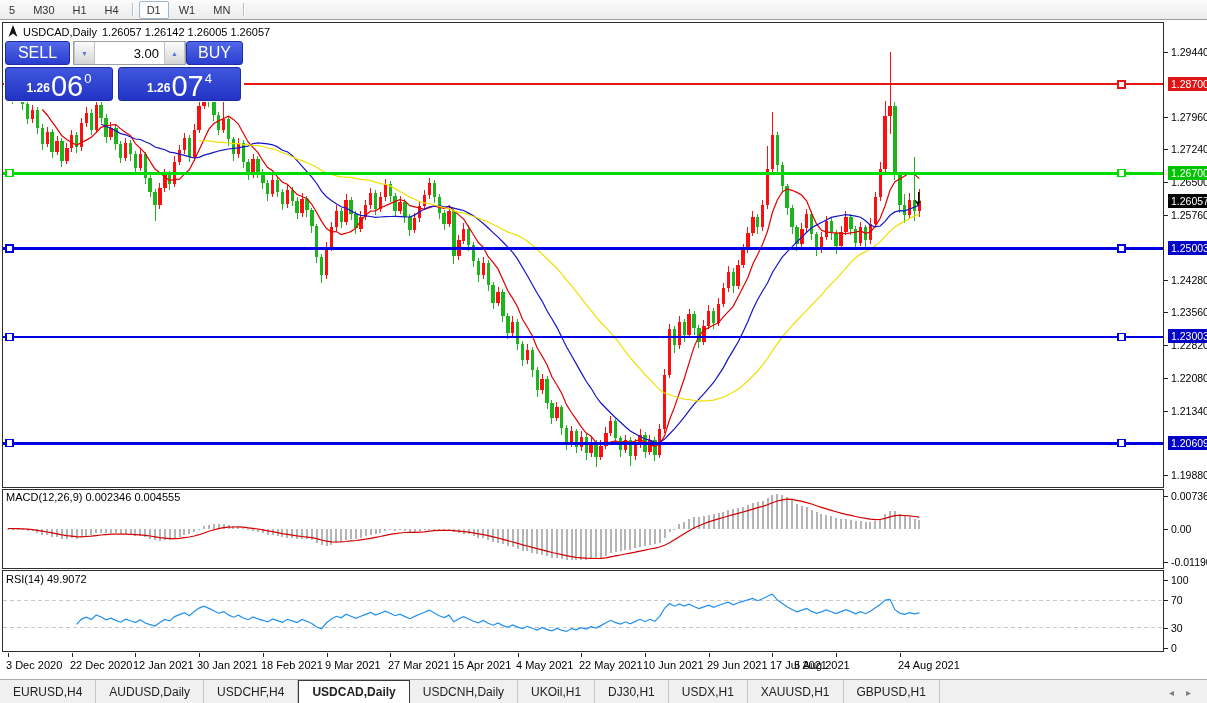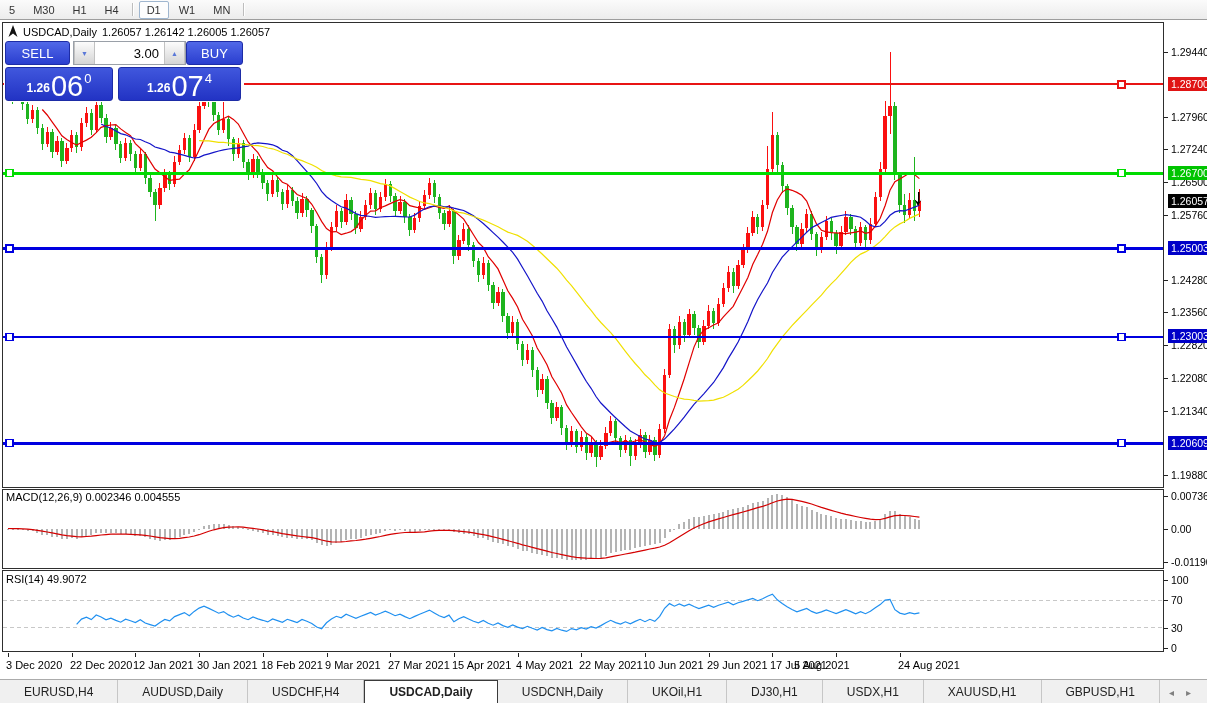--- a/index.html
+++ b/index.html
@@ -14,21 +14,21 @@
   .tb-sep{width:1px;height:13px;background:#bdbdbd;border-right:1px solid #fff;margin:0 4px;}
   
   .chart-window{position:absolute;left:2px;top:22px;width:1162px;height:631px;}
   .chart-canvas{position:absolute;left:0;top:0;width:1162px;height:631px;}
   .chart-title{position:absolute;left:6px;top:3px;display:flex;align-items:center;gap:5px;
                font-size:11px;color:#000;white-space:nowrap;}
   .ind-label{position:absolute;left:4px;font-size:11px;color:#000;white-space:nowrap;}
   
   .trade-panel{position:absolute;left:2px;top:18px;width:238px;background:#fff;padding:1px;}
   .tp-row1{display:flex;height:24px;align-items:stretch;}
-  .btn-blue{display:flex;align-items:center;justify-content:center;color:#fff;font-size:13px;
+  .btn-blue{display:flex;align-items:center;justify-content:center;color:#fff;font-size:16px;
             background:linear-gradient(#5168e8,#2a3ecf);border:1px solid #1d2ca6;border-radius:3px;}
   .btn-sell{width:72px;}
   .btn-buy{width:63px;margin-left:auto;}
   .spin{display:flex;border:1px solid #9aa0a8;height:22px;margin-left:3px;background:#fff;}
   .spin-btn{width:19px;background:linear-gradient(#fcfcfc,#d5d5d5);display:flex;align-items:center;
             justify-content:center;color:#5a78d8;font-size:7px;border-left:1px solid #c2c2c2;border-right:1px solid #c2c2c2;}
   .spin-field{width:64px;border:none;outline:none;font-size:13px;text-align:right;padding:0 5px 0 0;
               font-family:"Liberation Sans",sans-serif;}
   .tp-row2{display:flex;margin-top:2px;height:34px;}
   .price-box{background:linear-gradient(#4057dd,#2233c4);border:1px solid #1d2ca6;border-radius:3px;
@@ -43,21 +43,21 @@
   .pa-tickmark{position:absolute;left:0;width:4px;height:1px;background:#222;}
   .pa-tick{position:absolute;left:7px;white-space:nowrap;}
   .pa-badge{position:absolute;left:4px;padding:1px 3px 1px 3px;color:#fff;white-space:nowrap;}
   
   .xaxis{position:absolute;left:2px;top:653px;width:1162px;height:24px;font-size:11px;color:#000;}
   .xa-tick{position:absolute;top:0;width:1px;height:4px;background:#222;}
   .xa-label{position:absolute;top:6px;white-space:nowrap;}
   
   .tabbar{position:absolute;left:0;top:679px;width:1207px;height:24px;background:#f0f0f0;
           border-top:1px solid #ababab;display:flex;align-items:stretch;font-size:12px;color:#222;}
-  .tab{display:flex;align-items:center;padding:0 24px;border-right:1px solid #c6c6c6;white-space:nowrap;cursor:default;text-align:right;}
+  .tab{display:flex;align-items:center;padding:0 13px;border-right:1px solid #c6c6c6;white-space:nowrap;cursor:default;text-align:right;}
   .tab.active{background:#fff;border:1px solid #3a3a3a;font-weight:bold;}
   .tab-arrows{margin-left:auto;display:flex;gap:12px;align-items:center;padding-right:16px;color:#808080;font-size:10px;}
   .cursor-glyph{position:absolute;left:911px;top:170px;width:12px;height:16px;}
 </style>
 </head>
 <body>
 
 <div class="screen">
 
   <div class="toolbar" id="toolbar">

